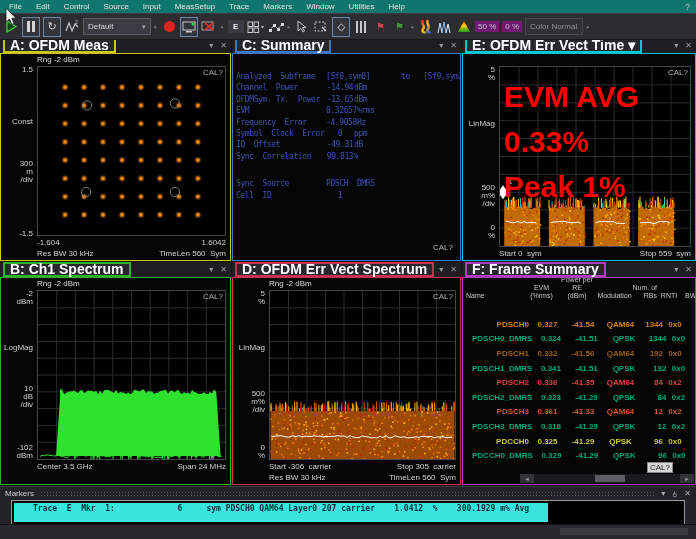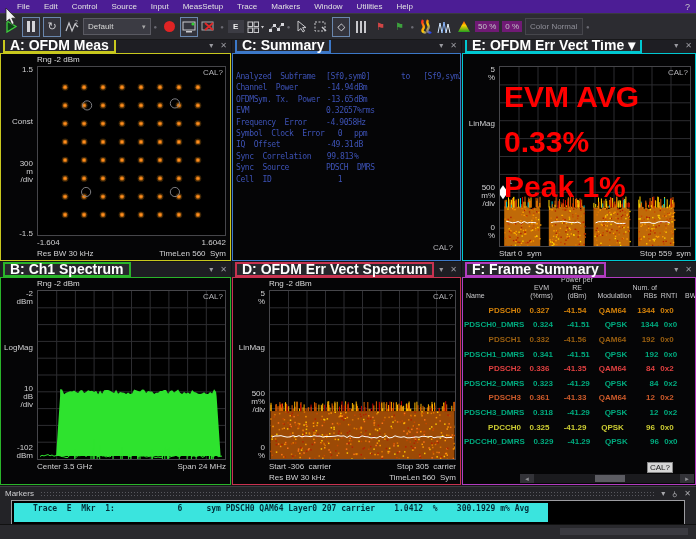--- a/index.html
+++ b/index.html
@@ -1,20 +1,20 @@
 <!DOCTYPE html>
 <html><head>
 <meta charset="utf-8">
 <style>
   html,body{margin:0;padding:0;}
   body{width:696px;height:539px;position:relative;background:#141417;overflow:hidden;
        font-family:"Liberation Sans",sans-serif;color:#ddd;-webkit-font-smoothing:antialiased;}
   
-  .menubar{position:absolute;left:0;top:0;right:0;height:13px;background:#4c1d95;display:flex;
-           align-items:center;font-size:8px;color:#e2e2e2;padding-left:10px;z-index:10;}
+  .menubar{position:absolute;left:0;top:0;right:0;height:13px;background:#0f766e;display:flex;
+           align-items:center;font-size:8px;color:#e2e2e2;padding-left:2px;z-index:10;}
   .menu-item{padding:0 7px;cursor:default;}
   .help-q{margin-left:auto;margin-right:6px;color:#c8c8c8;font-size:9px;}
   .toolbar{position:absolute;top:13px;left:0;right:0;height:25px;background:#2c2c31;
            border-top:1px solid #3a3a3f;border-bottom:1px solid #18181a;display:flex;
            align-items:center;padding:0 3px;gap:3px;z-index:10;}
   .tb{height:18px;min-width:16px;display:flex;align-items:center;justify-content:center;flex:0 0 auto;}
   .tb-box{border:1px solid #6a87ad;background:#34343c;}
   .tb-dots{color:#6a6a72;font-size:6px;letter-spacing:1px;flex:0 0 auto;}
   .combo{height:15px;background:#3b3b43;border:1px solid #5a5a62;color:#d8d8d8;font-size:8px;
          display:flex;align-items:center;padding:0 4px;gap:6px;flex:0 0 auto;}
@@ -60,21 +60,21 @@
   
   .sumwrap{position:absolute;left:3px;top:18px;right:2px;}
   .sumrow{display:flex;height:11.4px;font-family:"DejaVu Sans Mono",monospace;font-size:8px;
           letter-spacing:-0.4px;color:#3d52b5;white-space:pre;}
   .sumrow .sl{flex:0 0 90px;overflow:visible;}
   .sumrow .sv{flex:0 0 28px;overflow:visible;text-align:center;}
   .sumrow .su{flex:1;}
   
   .fhead{position:absolute;left:1px;top:2px;right:1px;display:flex;font-size:7px;line-height:8px;
          color:#c9c9cc;height:20px;align-items:flex-end;white-space:pre-line;}
-  .frows{position:absolute;left:1px;top:25px;right:1px;}
+  .frows{position:absolute;left:1px;top:39px;right:1px;padding-left:8px;}
   .frow{display:flex;height:14.6px;align-items:center;font-size:8px;font-weight:bold;white-space:nowrap;}
   .fc-name{flex:0 0 57px;text-align:right;padding-right:3px;overflow:visible;}
   .fc-evm{flex:0 0 31px;text-align:center;}
   .fc-pow{flex:0 0 40px;text-align:center;}
   .fc-mod{flex:0 0 35px;text-align:center;}
   .fc-rbs{flex:0 0 25px;text-align:right;}
   .fc-rnti{flex:0 0 24px;text-align:center;}
   .fc-bw{flex:0 0 26px;text-align:left;padding-left:4px;}
   .fcal{position:absolute;right:22px;bottom:11px;background:#d6d6d6;color:#222;font-size:8px;
         padding:0 2px;border:1px solid #888;}
@@ -489,21 +489,21 @@
     <div class="pbody">
       <div class="sumwrap" id="sumrows">
           <div class="sumrow" style="color: rgb(61, 82, 181);"><span class="sl">Analyzed  Subframe</span><span class="sv">[Sf0,sym0]</span><span class="su">       to   [Sf9,sym27]</span></div>
           <div class="sumrow" style="color: rgb(61, 82, 181);"><span class="sl">Channel  Power</span><span class="sv">-14.94</span><span class="su">dBm</span></div>
           <div class="sumrow" style="color: rgb(61, 82, 181);"><span class="sl">OFDMSym. Tx.  Power</span><span class="sv">-13.65</span><span class="su">dBm</span></div>
           <div class="sumrow" style="color: rgb(61, 82, 181);"><span class="sl">EVM</span><span class="sv">0.32657</span><span class="su">%rms</span></div>
           <div class="sumrow" style="color: rgb(61, 82, 181);"><span class="sl">Frequency  Error</span><span class="sv">-4.9058</span><span class="su">Hz</span></div>
           <div class="sumrow" style="color: rgb(61, 82, 181);"><span class="sl">Symbol  Clock  Error</span><span class="sv">0</span><span class="su">ppm</span></div>
           <div class="sumrow" style="color: rgb(61, 82, 181);"><span class="sl">IQ  Offset</span><span class="sv">-49.31</span><span class="su">dB</span></div>
           <div class="sumrow" style="color: rgb(61, 82, 181);"><span class="sl">Sync  Correlation</span><span class="sv">99.813</span><span class="su">%</span></div>
-          <div class="sumrow" style="color: rgb(61, 82, 181);"><span class="sl">Sync  Source</span><span class="sv">PDSCH  DMRS</span><span class="su"></span></div>
+          <div class="sumrow" style="color: rgb(61, 82, 181); margin-top: 16px;"><span class="sl">Sync  Source</span><span class="sv">PDSCH  DMRS</span><span class="su"></span></div>
           <div class="sumrow" style="color: rgb(61, 82, 181);"><span class="sl">Cell  ID</span><span class="sv">1</span><span class="su"></span></div>
         </div>
       <div class="cal bottom">CAL?</div>
     </div>
   </div>
 
   <div class="panel" data-panel="e" style="--ac: #00c8d2;">
     <div class="ptitle">
       <span class="ptab">
           <span>E: OFDM Err Vect Time</span>

